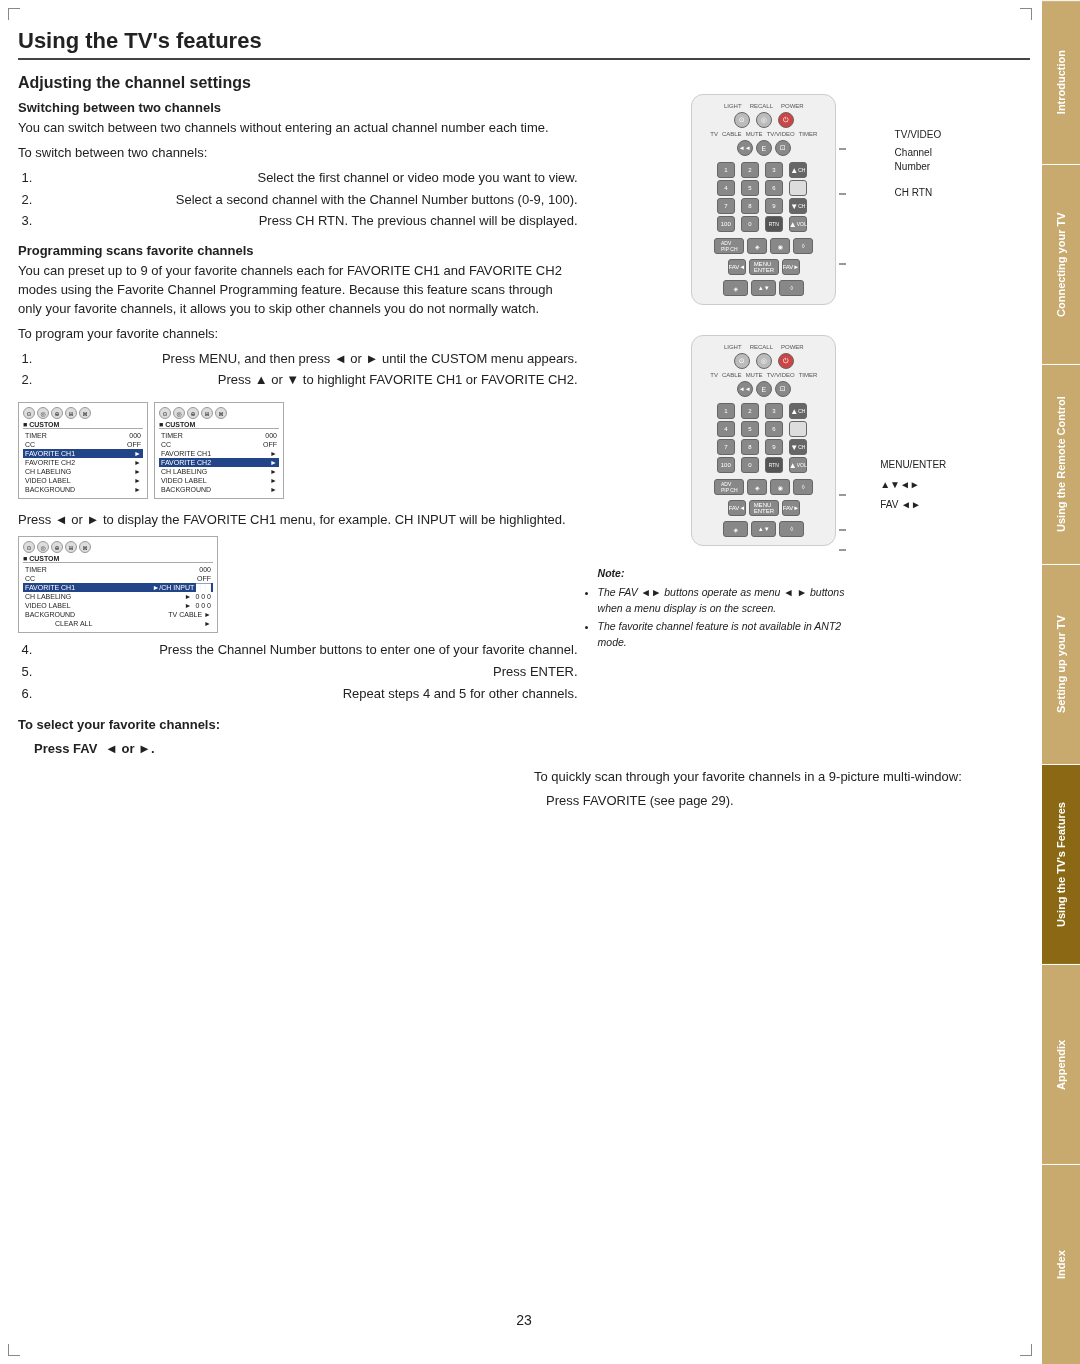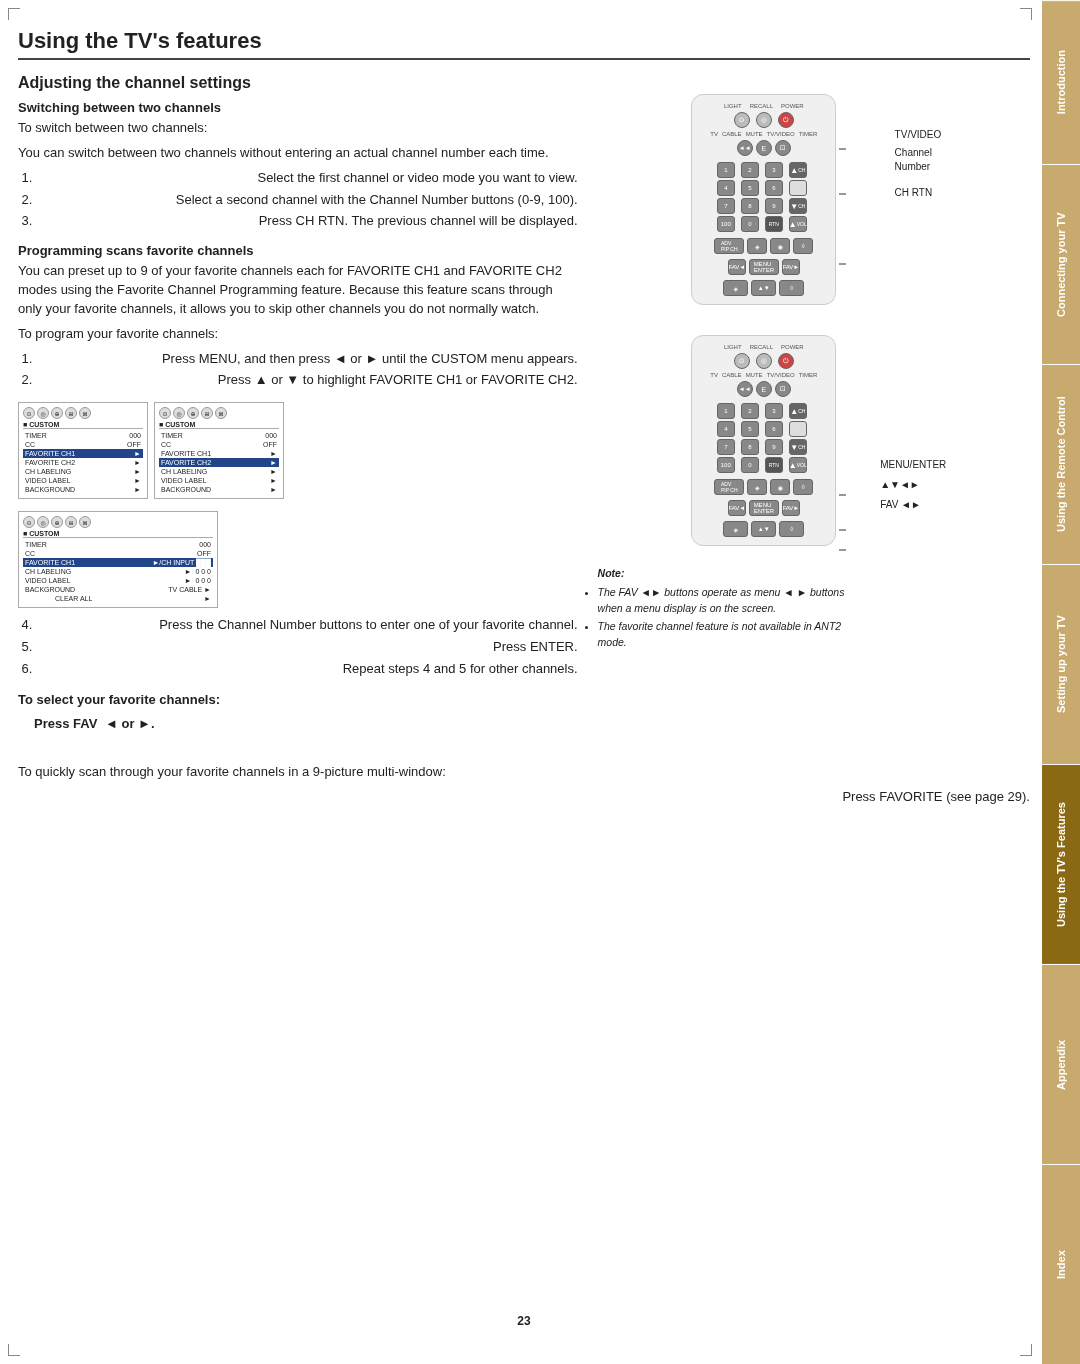--- a/index.html
+++ b/index.html
@@ -209,22 +209,22 @@
       font-style: italic;
     }
     .bottom-left { flex: 1; font-weight: bold; }
 
     
     .page-number {
       position: absolute;
       bottom: 18px;
       left: 50%;
       transform: translateX(-50%);
-      font-size: 12px;
-      font-weight: bold;
+      font-size: 14px;
+      font-weight: normal;
     }
 
     .subsection-block { margin-bottom: 12px; }
 
     .press-fav-line {
       display: flex;
       align-items: center;
       gap: 2px;
       font-size: 13px;
       margin-bottom: 4px;
@@ -269,22 +269,22 @@
   <h1 class="page-title">Using the TV's features</h1>
 
   <div class="two-col">
 
     <div class="col-left">
 
       <h2 class="section-title">Adjusting the channel settings</h2>
 
       <div class="subsection-block">
         <h3 class="subsection-title">Switching between two channels</h3>
+        <p>You can switch between two channels without entering an actual channel number each time.</p>
         <p>To switch between two channels:</p>
-        <p>You can switch between two channels without entering an actual channel number each time.</p>
         <ol>
           <li><span>Select the first channel or video mode you want to view.</span></li>
           <li><span>Select a second channel with the Channel Number buttons (0-9, 100).</span></li>
           <li><span>Press CH RTN. The previous channel will be displayed.</span></li>
         </ol>
       </div>
 
       <div class="subsection-block">
         <h3 class="subsection-title">Programming scans favorite channels</h3>
         <p>You can preset up to 9 of your favorite channels each for FAVORITE CH1 and FAVORITE CH2 modes using the Favorite Channel Programming feature. Because this feature scans through only your favorite channels, it allows you to skip other channels you do not normally watch.</p>
@@ -368,20 +368,21 @@
                 <span>VIDEO LABEL</span>
                 <span>►</span>
               </div>
             <div class="menu-item">
                 <span>BACKGROUND</span>
                 <span>►</span>
               </div>
           </div>
         </div>
 
+        <p><span>Press ◄ or ► to display the FAVORITE CH1 menu, for example. CH INPUT will be highlighted.</span></p>
 
         <div class="menu-box" style="width:200px; margin-bottom:8px;">
           <div class="menu-icon-row">
             <div class="menu-icon">⊙</div>
             <div class="menu-icon">◎</div>
             <div class="menu-icon">⊕</div>
             <div class="menu-icon">⊞</div>
             <div class="menu-icon">⊠</div>
           </div>
           <div class="menu-title" style="font-size:7px;">■ CUSTOM</div>
@@ -593,25 +594,25 @@
         <div class="note-title">Note:</div>
         <ul>
           <li>The FAV ◄► buttons operate as menu ◄ ► buttons when a menu display is on the screen.</li>
           <li>The favorite channel feature is not available in ANT2 mode.</li>
         </ul>
       </div>
 
     </div>
   </div>
 
-  <div style="display:flex; gap:20px; margin-top:8px;flex-direction:column;">
+  <div style="display:flex; gap:20px; margin-top:8px;">
     <div style="flex:1;">
       
     </div>
     <div style="flex:1; font-size:13px;">
       <p>To quickly scan through your favorite channels in a 9-picture multi-window:</p>
-      <p style="margin-left:4px;text-align:right;">Press FAVORITE (see page 29).</p>
+      <p style="margin-left:12px;">Press FAVORITE (see page 29).</p>
     </div>
   </div>
 
   <div class="page-number">23</div>
 
 </div>
 
 </body></html>

